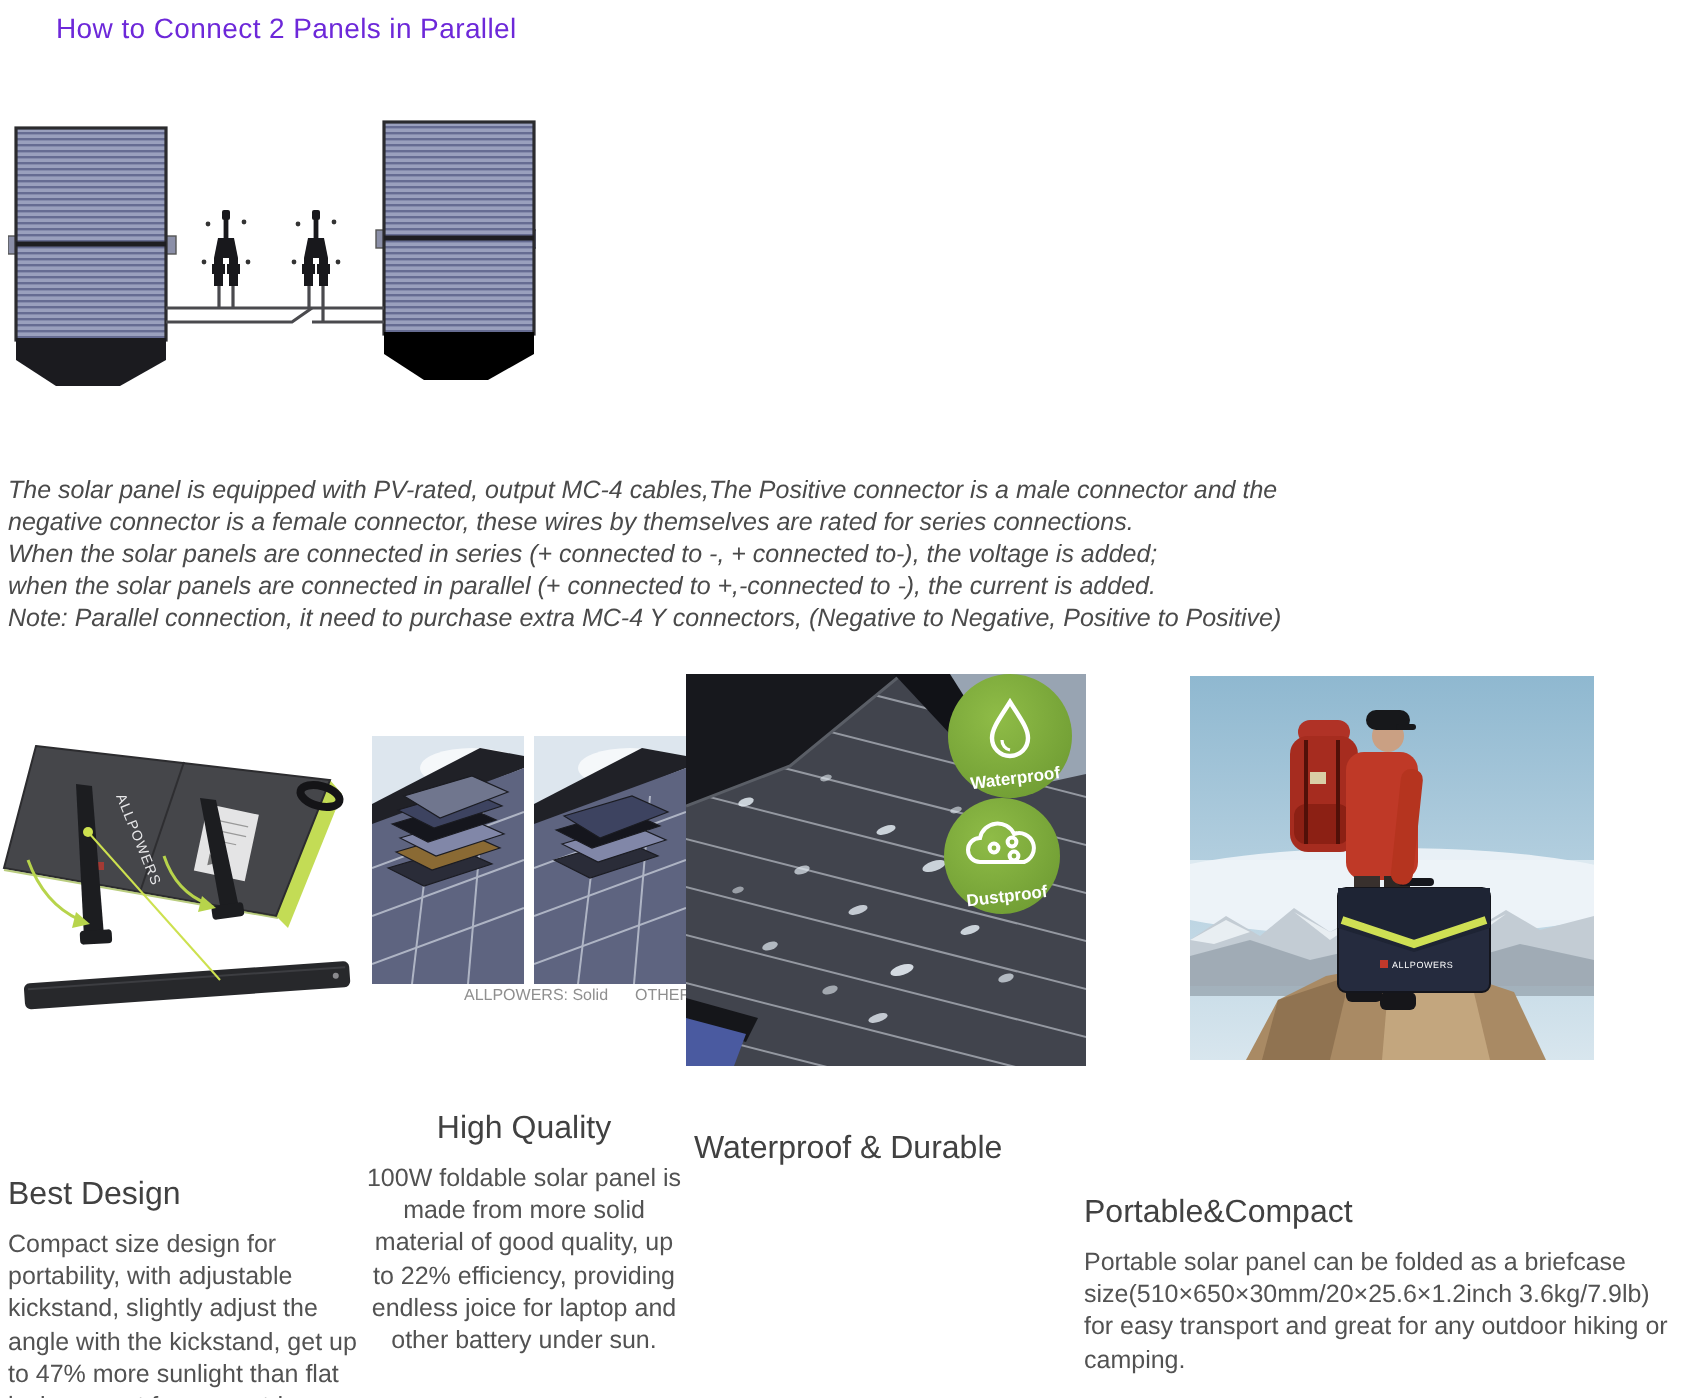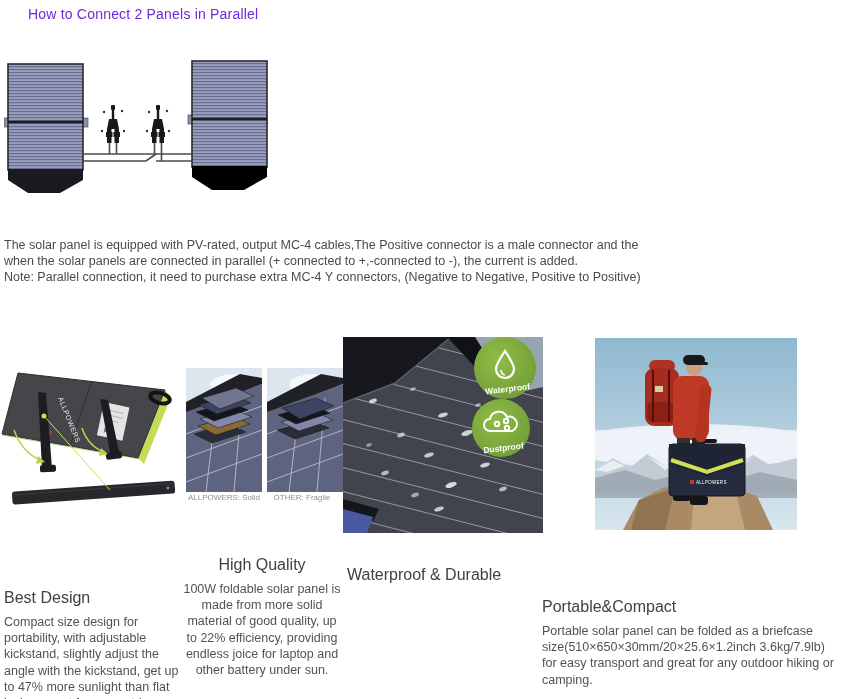--- a/index.html
+++ b/index.html
@@ -1,28 +1,28 @@
 <!DOCTYPE html>
 <html><head>
 <meta charset="utf-8">
 <style>
   html,body{margin:0;padding:0;background:#fff;}
   body{width:842px;height:699px;position:relative;overflow:hidden;
        font-family:"Liberation Sans",sans-serif;color:#4f4f4f;}
   .abs{position:absolute;}
   .page-title{left:28px;top:6px;font-size:14px;color:#6d28d9;letter-spacing:.2px;}
-  .intro{left:4px;top:237px;font-size:12.5px;line-height:16px;color:#4a4a4a;white-space:nowrap;}
+  .intro{left:4px;top:237px;font-size:12.5px;line-height:16px;color:#4a4a4a;white-space:nowrap;font-style:italic;}
   .feature{position:absolute;}
   .feature h3{margin:0 0 6px 0;font-size:16px;line-height:20px;font-weight:400;color:#414141;}
   .feature p{margin:0;font-size:12.5px;line-height:16.2px;color:#525252;}
   .col1{left:4px;top:556px;width:178px;margin-top:32px;}
   .col2{left:183px;top:555px;width:158px;text-align:center;}
   .col3{left:347px;top:565px;width:184px;}
   .col4{left:542px;top:581px;width:300px;margin-top:16px;}
-  .cmp-label{position:absolute;top:125px;font-size:8px;color:#8f8f8f;transform:translateX(-50%);white-space:nowrap;}
+  .cmp-label{position:absolute;top:125px;font-size:8px;color:#8f8f8f;transform:translateX(-50%);white-space:nowrap;margin-left:44px;}
   svg{display:block;}
 </style>
 </head>
 <body>
 
 <div class="abs page-title">How to Connect 2 Panels in Parallel</div>
 
 <div class="abs" style="left:4px;top:57px;width:264px;height:142px;">
   <svg width="264" height="142" viewBox="0 0 264 142">
     <defs>
@@ -80,20 +80,22 @@
       <circle cx="145" cy="55" r="1.2" fill="#333"></circle>
         <circle cx="163" cy="54" r="1.2" fill="#333"></circle>
       <circle cx="143" cy="74" r="1.2" fill="#333"></circle>
         <circle cx="165" cy="74" r="1.2" fill="#333"></circle>
     </g>
   </svg>
 </div>
 
 <div class="abs intro">
   <div>The solar panel is equipped with PV-rated, output MC-4 cables,The Positive connector is a male connector and the</div>
+  <div>negative connector is a female connector, these wires by themselves are rated for series connections.</div>
+  <div>When the solar panels are connected in series (+ connected to -, + connected to-), the voltage is added;</div>
   <div>when the solar panels are connected in parallel (+ connected to +,-connected to -), the current is added.</div>
   <div>Note: Parallel connection, it need to purchase extra MC-4 Y connectors, (Negative to Negative, Positive to Positive)</div>
 </div>
 
 <div class="abs" style="left:0;top:342px;width:178px;height:183px;">
   <svg width="178" height="183" viewBox="0 0 178 183">
     <g transform="rotate(-4 95 150)">
       <rect x="12" y="144" width="163" height="13" rx="3" fill="#27282b"></rect>
       <line x1="14" y1="147" x2="173" y2="147" stroke="#3c3d41" stroke-width="1"></line>
       <circle cx="168" cy="151" r="1.5" fill="#8a8a8e"></circle>

